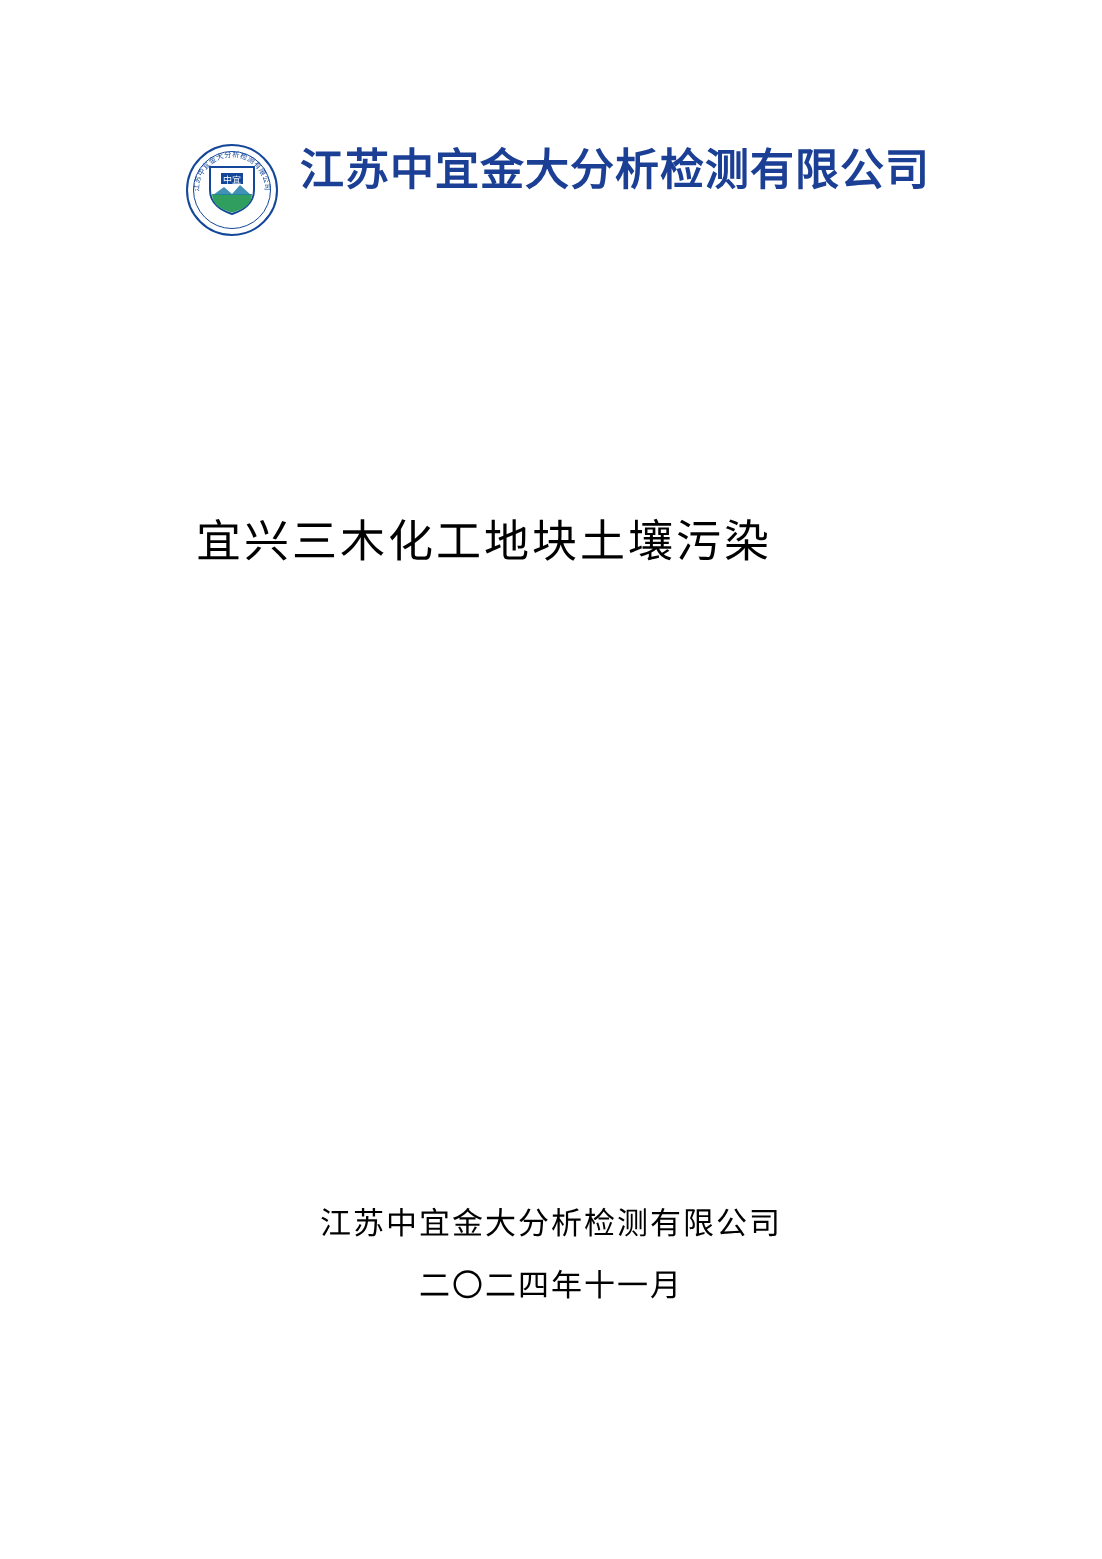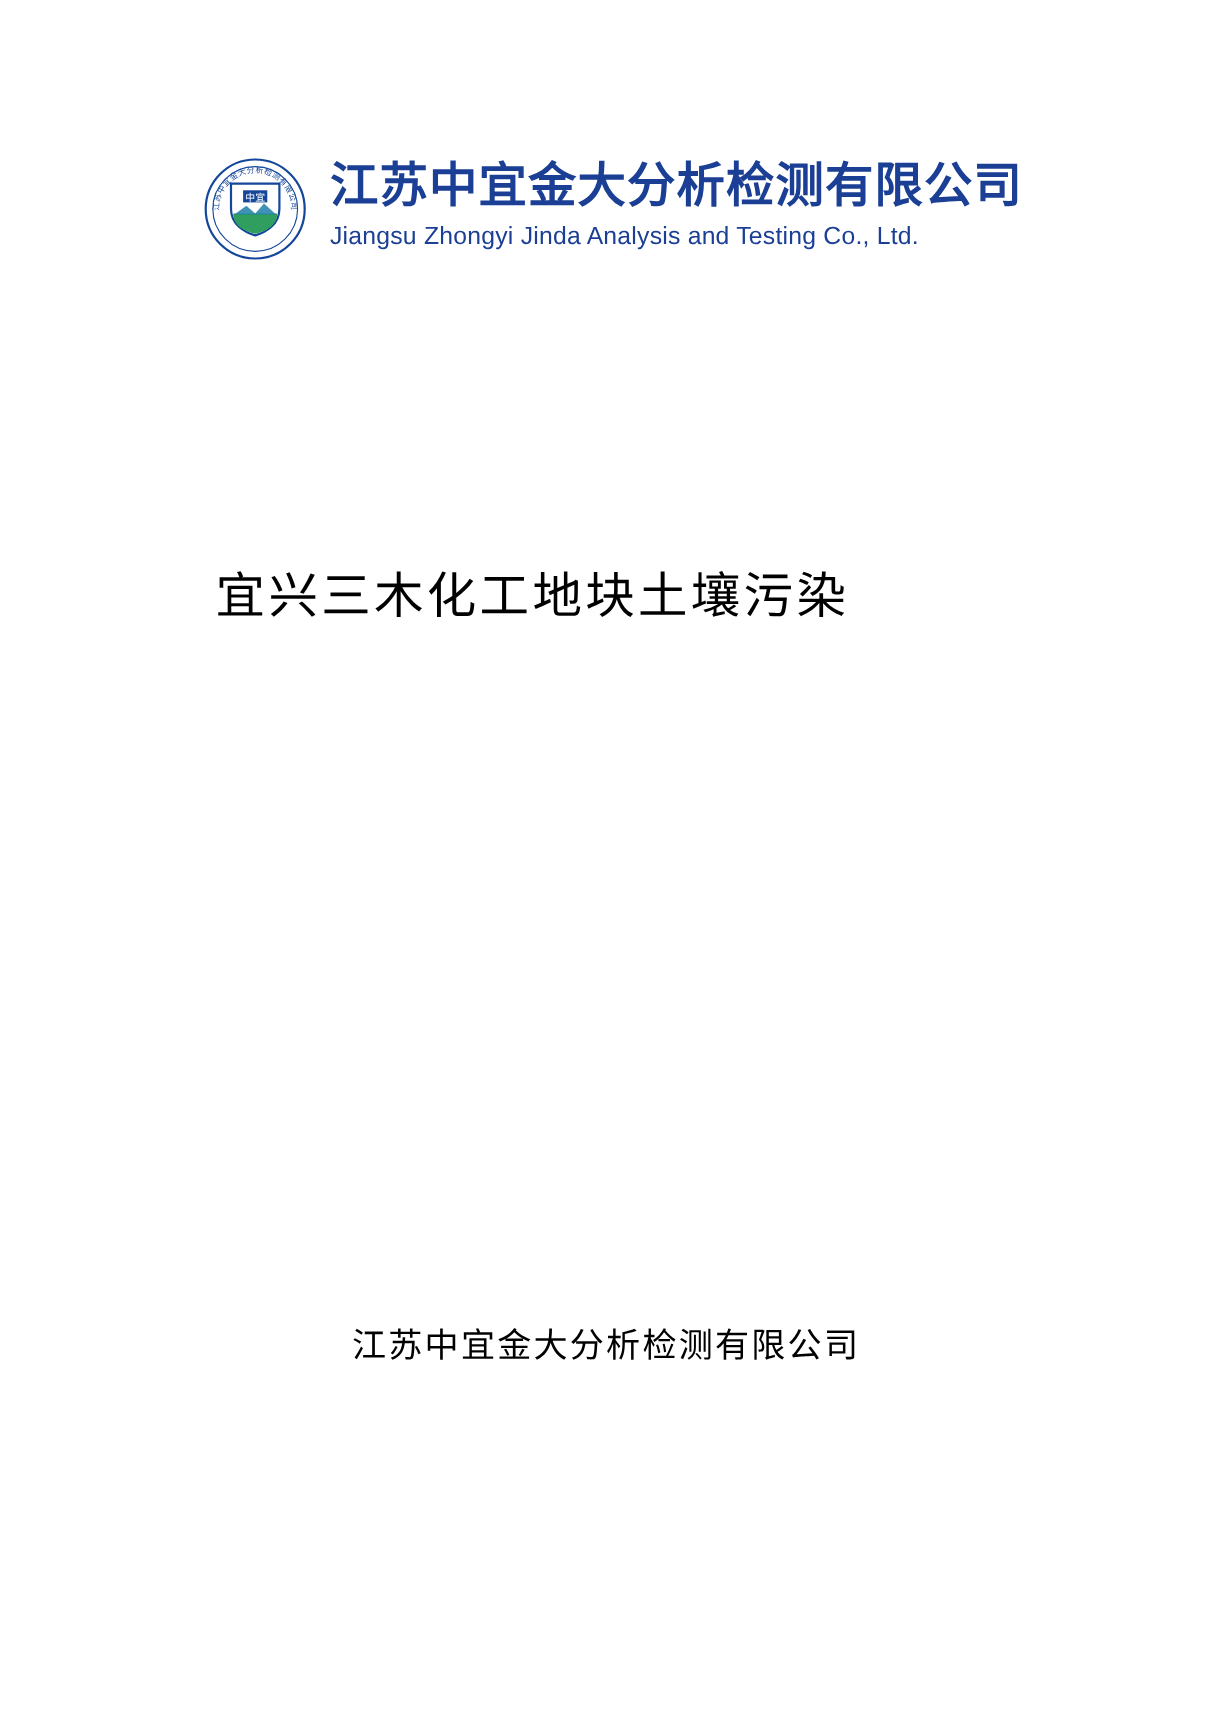--- a/index.html
+++ b/index.html
@@ -163,26 +163,26 @@
         <path d="M4,28 L44,28 L44,26 C44,24 44,22 44,20 L4,20 Z" fill="#ffffff"></path>
         <path d="M4,30 C4,41 14,46 24,48.5 C34,46 44,41 44,30 Z" fill="#2f9e5e"></path>
         <path d="M5,31 L16,23 L24,30 L32,21 L43,31 Z" fill="#1f7ea8" opacity="0.85"></path>
         <rect x="13" y="9" width="22" height="11" fill="#14479a"></rect>
         <text x="24" y="18.5" text-anchor="middle" font-family="Liberation Sans, sans-serif" font-size="9" fill="#ffffff">中宜</text>
       </svg>
     </div>
 
     <div class="brand-text">
       <div class="brand-cn">江苏中宜金大分析检测有限公司</div>
-      <div class="brand-en">Jiangsu Zhongyi Jinda Analysis and Testing Co., Ltd.</div>
     </div>
 
   </div>
 
   <div class="doc-title">
     <div class="line">宜兴三木化工地块土壤污染</div>
   </div>
 
   <div class="doc-footer">
     <div class="line">江苏中宜金大分析检测有限公司</div>
+    <div class="line">二〇二四年十一月</div>
   </div>
 
 </div>
 
 </body></html>

